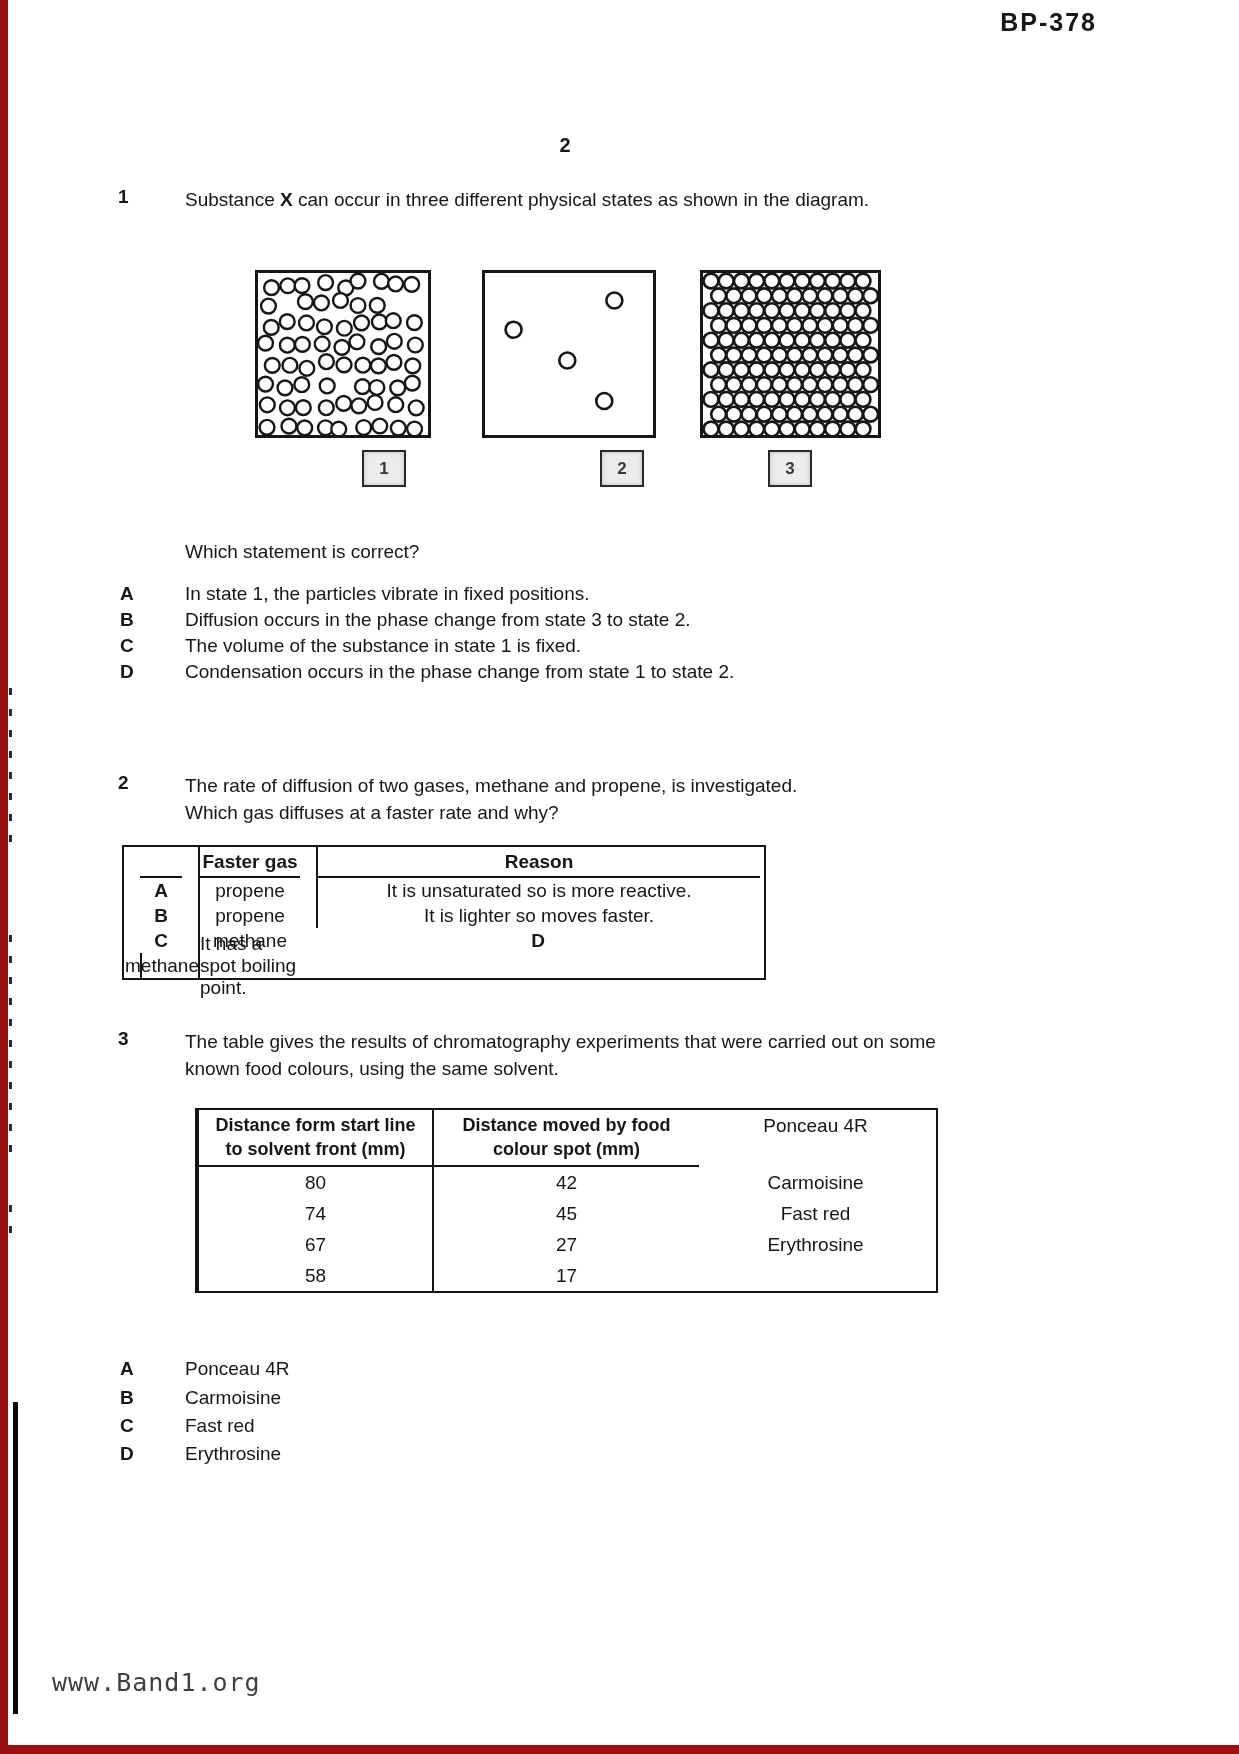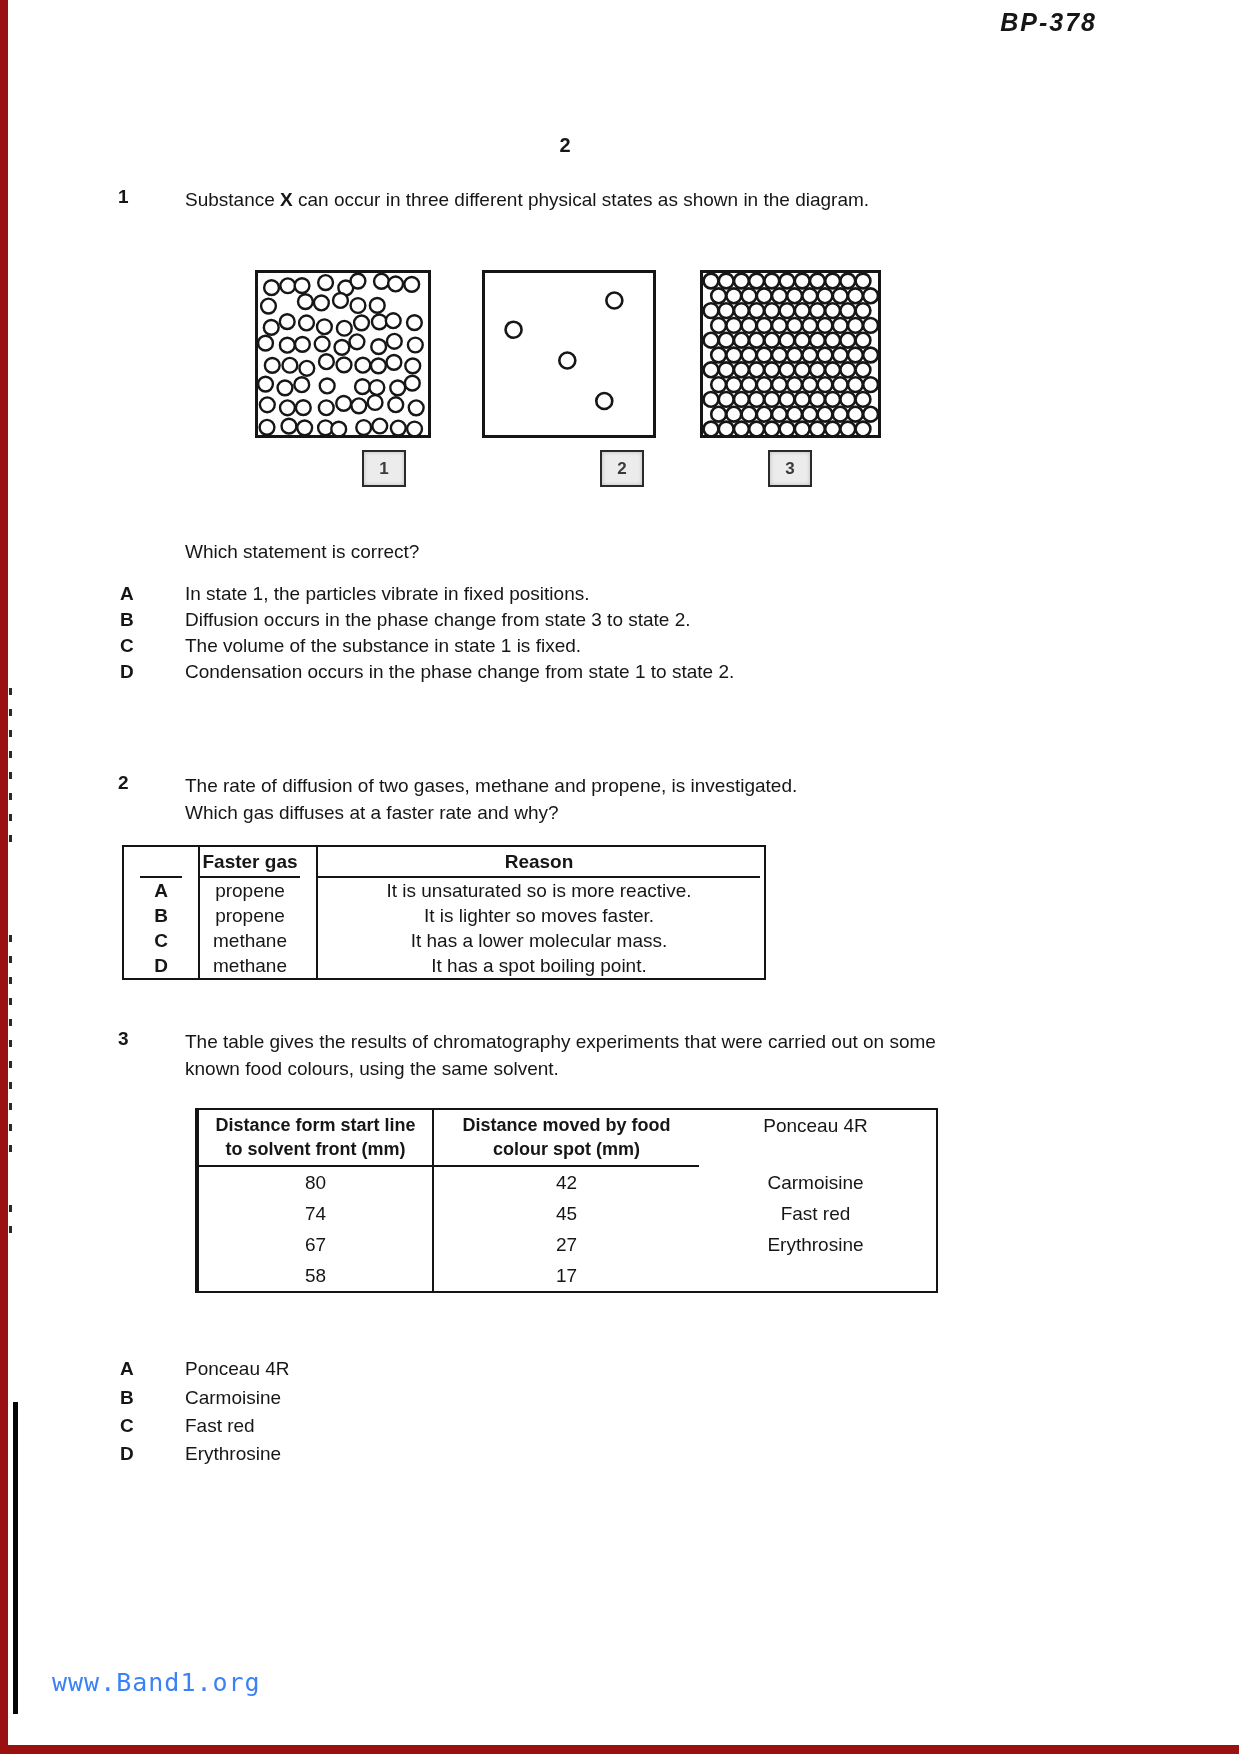--- a/index.html
+++ b/index.html
@@ -8,21 +8,21 @@
     position:relative;width:1239px;height:1754px;background:#ffffff;
     font-family:"Liberation Sans",sans-serif;color:#161616;overflow:hidden;
     margin:0 auto;
   }
   
   .edge-left{position:absolute;left:0;top:0;width:8px;height:1754px;background:#991111;}
   .edge-bottom{position:absolute;left:0;top:1745px;width:1239px;height:9px;background:#991111;}
   .art-dots{position:absolute;left:9px;width:3px;background:repeating-linear-gradient(180deg,#2a2a2a 0 7px,transparent 7px 21px);}
   .art-bar{position:absolute;left:13px;top:1402px;width:5px;height:312px;background:#050505;}
 
-  .header-code{position:absolute;top:8px;right:142px;font-size:25px;font-weight:700;letter-spacing:2px;font-style:italic;}
+  .header-code{position:absolute;top:8px;right:142px;font-size:25px;font-weight:700;letter-spacing:2px;}
   .page-number{position:absolute;top:134px;left:0;width:1130px;text-align:center;font-size:20px;font-weight:700;}
 
   .qnum{position:absolute;left:118px;font-size:19px;font-weight:700;}
   .qtext{position:absolute;left:185px;font-size:19px;line-height:27px;}
   .opt-letter{position:absolute;left:120px;font-size:19px;font-weight:700;}
   .opt-text{position:absolute;left:185px;font-size:19px;}
 
   
   .statebox{position:absolute;top:270px;background:#fff;border:3px solid #151515;}
   #svg-state1{left:255px;}
@@ -49,21 +49,21 @@
   .t3{
     position:absolute;left:195px;top:1108px;width:739px;display:grid;
     grid-template-columns:235px 267px 233px;border:2px solid #141414;font-size:19px;text-align:center;
   }
   .t3 > div{display:flex;align-items:center;justify-content:center;height:31px;}
   .t3 .hdr{height:55px;font-weight:700;border-bottom:2px solid #141414;font-size:18px;line-height:1.3;padding:0 6px;}
   .t3 .cB{border-left:2px solid #141414;}
 
   .footer-url{
     position:absolute;left:52px;top:1668px;font-family:"DejaVu Sans Mono",monospace;
-    font-size:25px;color:#3b82f6;letter-spacing:1px;
+    font-size:25px;color:#404040;letter-spacing:1px;
   }
 </style>
 </head>
 <body>
 
 <div class="page">
 
   <div class="edge-left"></div>
   <div class="edge-bottom"></div>
   <div class="art-dots" style="top:688px;height:158px;"></div>
@@ -310,21 +310,20 @@
     <div class="letter">A</div>
     <div class="cB">propene</div>
     <div class="cB">It is unsaturated so is more reactive.</div>
 
     <div class="letter">B</div>
     <div class="cB">propene</div>
     <div class="cB">It is lighter so moves faster.</div>
 
     <div class="letter">C</div>
     <div class="cB">methane</div>
-    <div class="cB">It has a lower molecular mass.</div>
 
     <div class="letter">D</div>
     <div class="cB">methane</div>
     <div class="cB">It has a spot boiling point.</div>
   </div>
 
   <div class="qnum" style="top:1028px;">3</div>
   <div class="qtext" style="top:1028px;width:790px;">The table gives the results of chromatography experiments that were carried out on some known food colours, using the same solvent.</div>
 
   <div class="t3">

